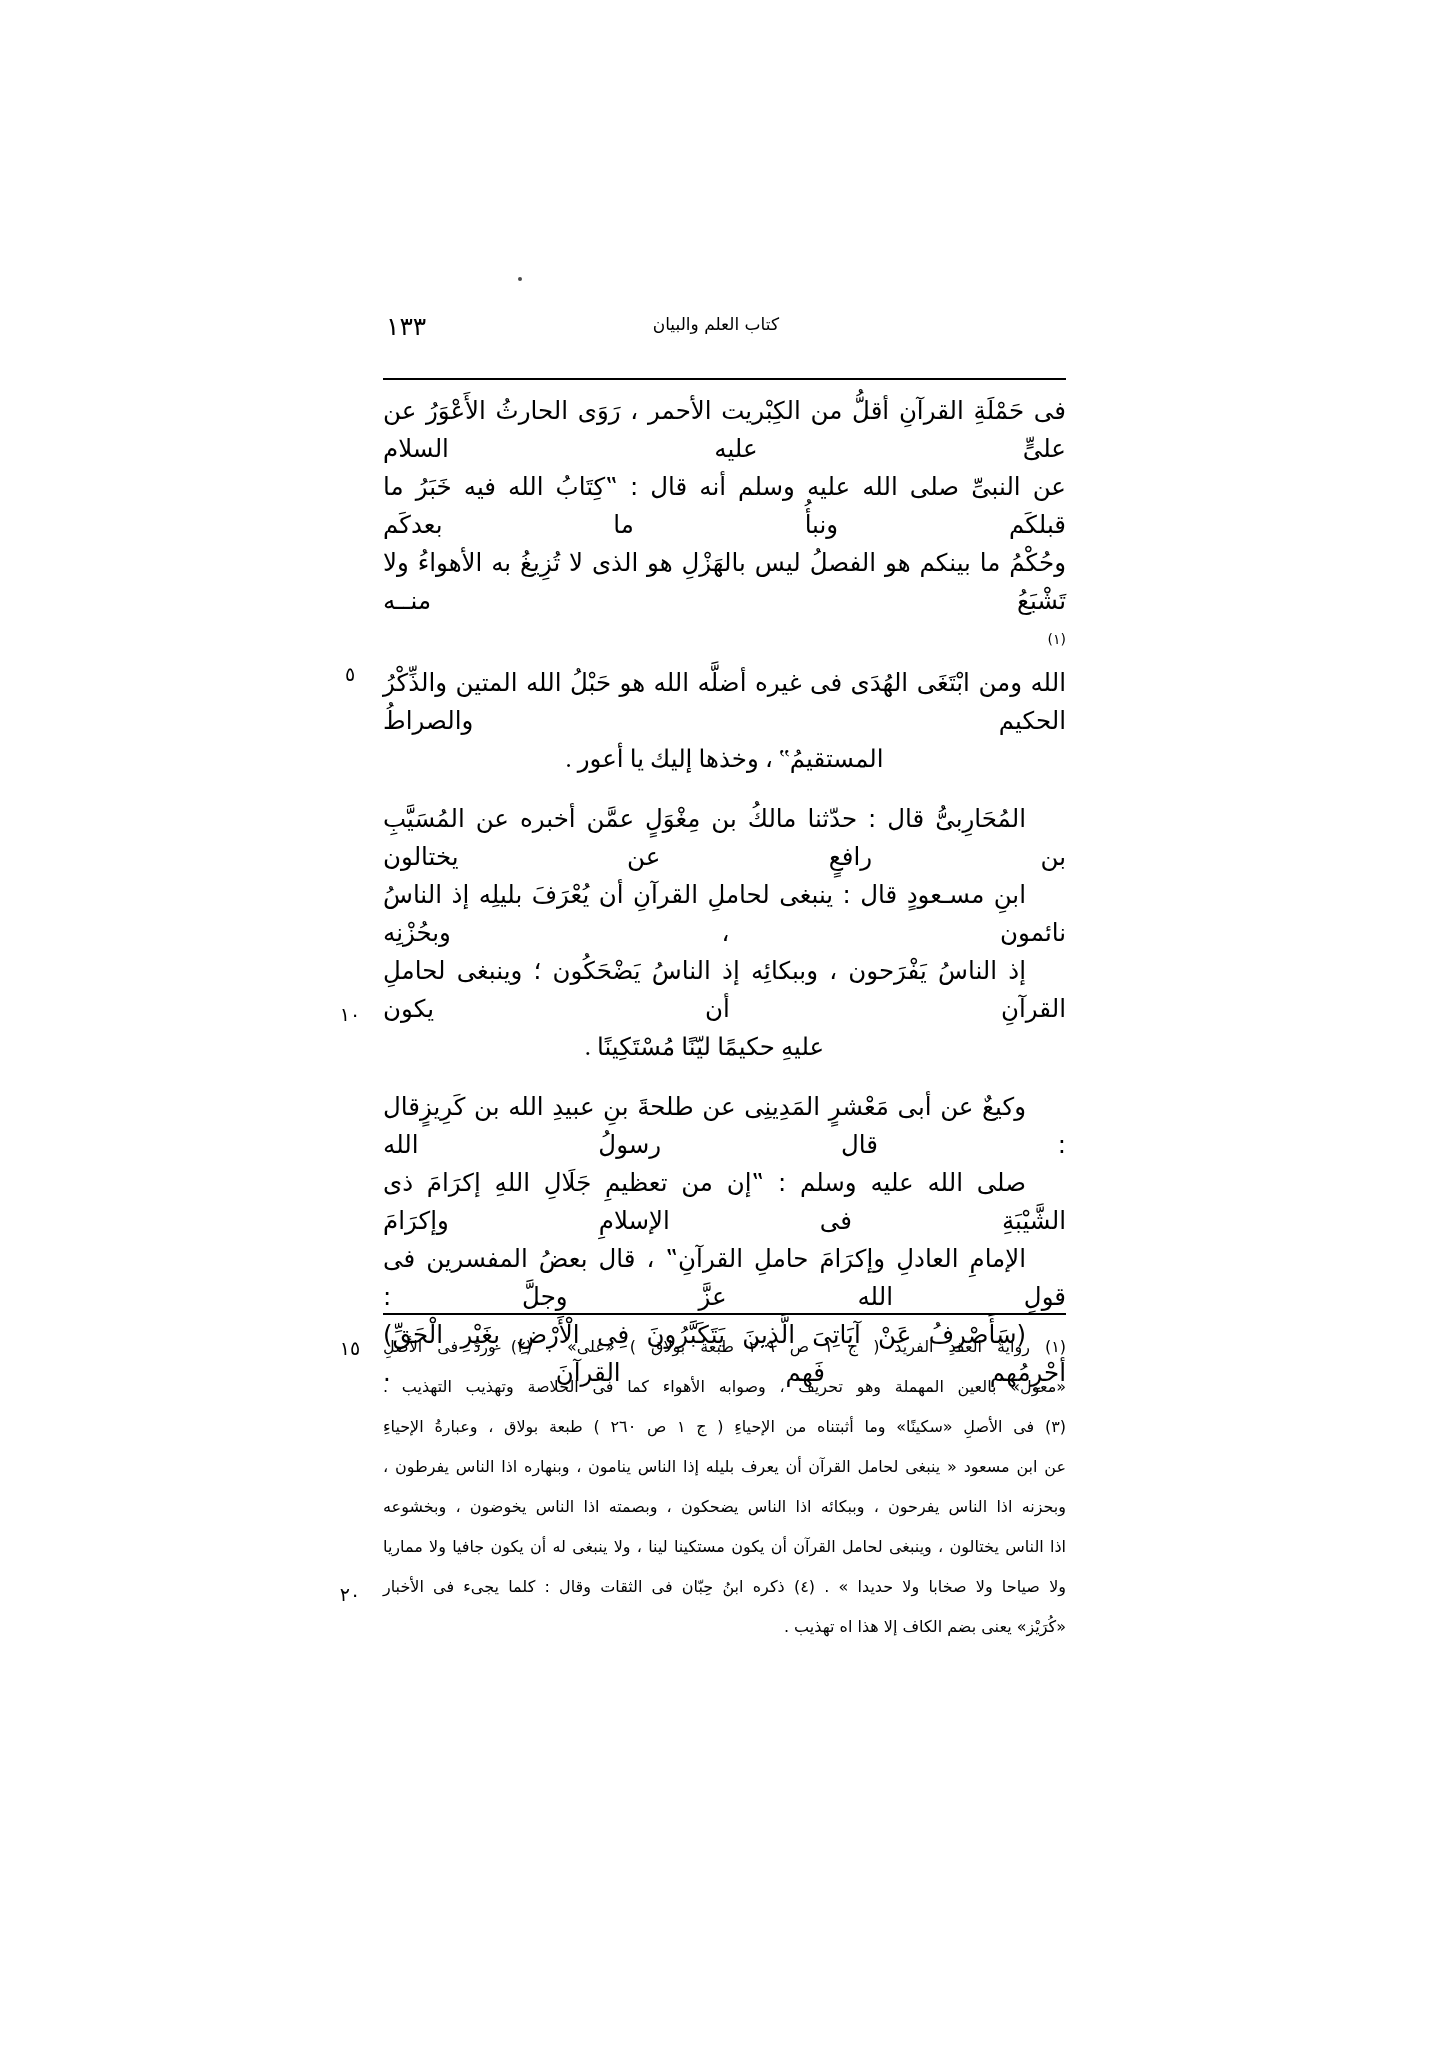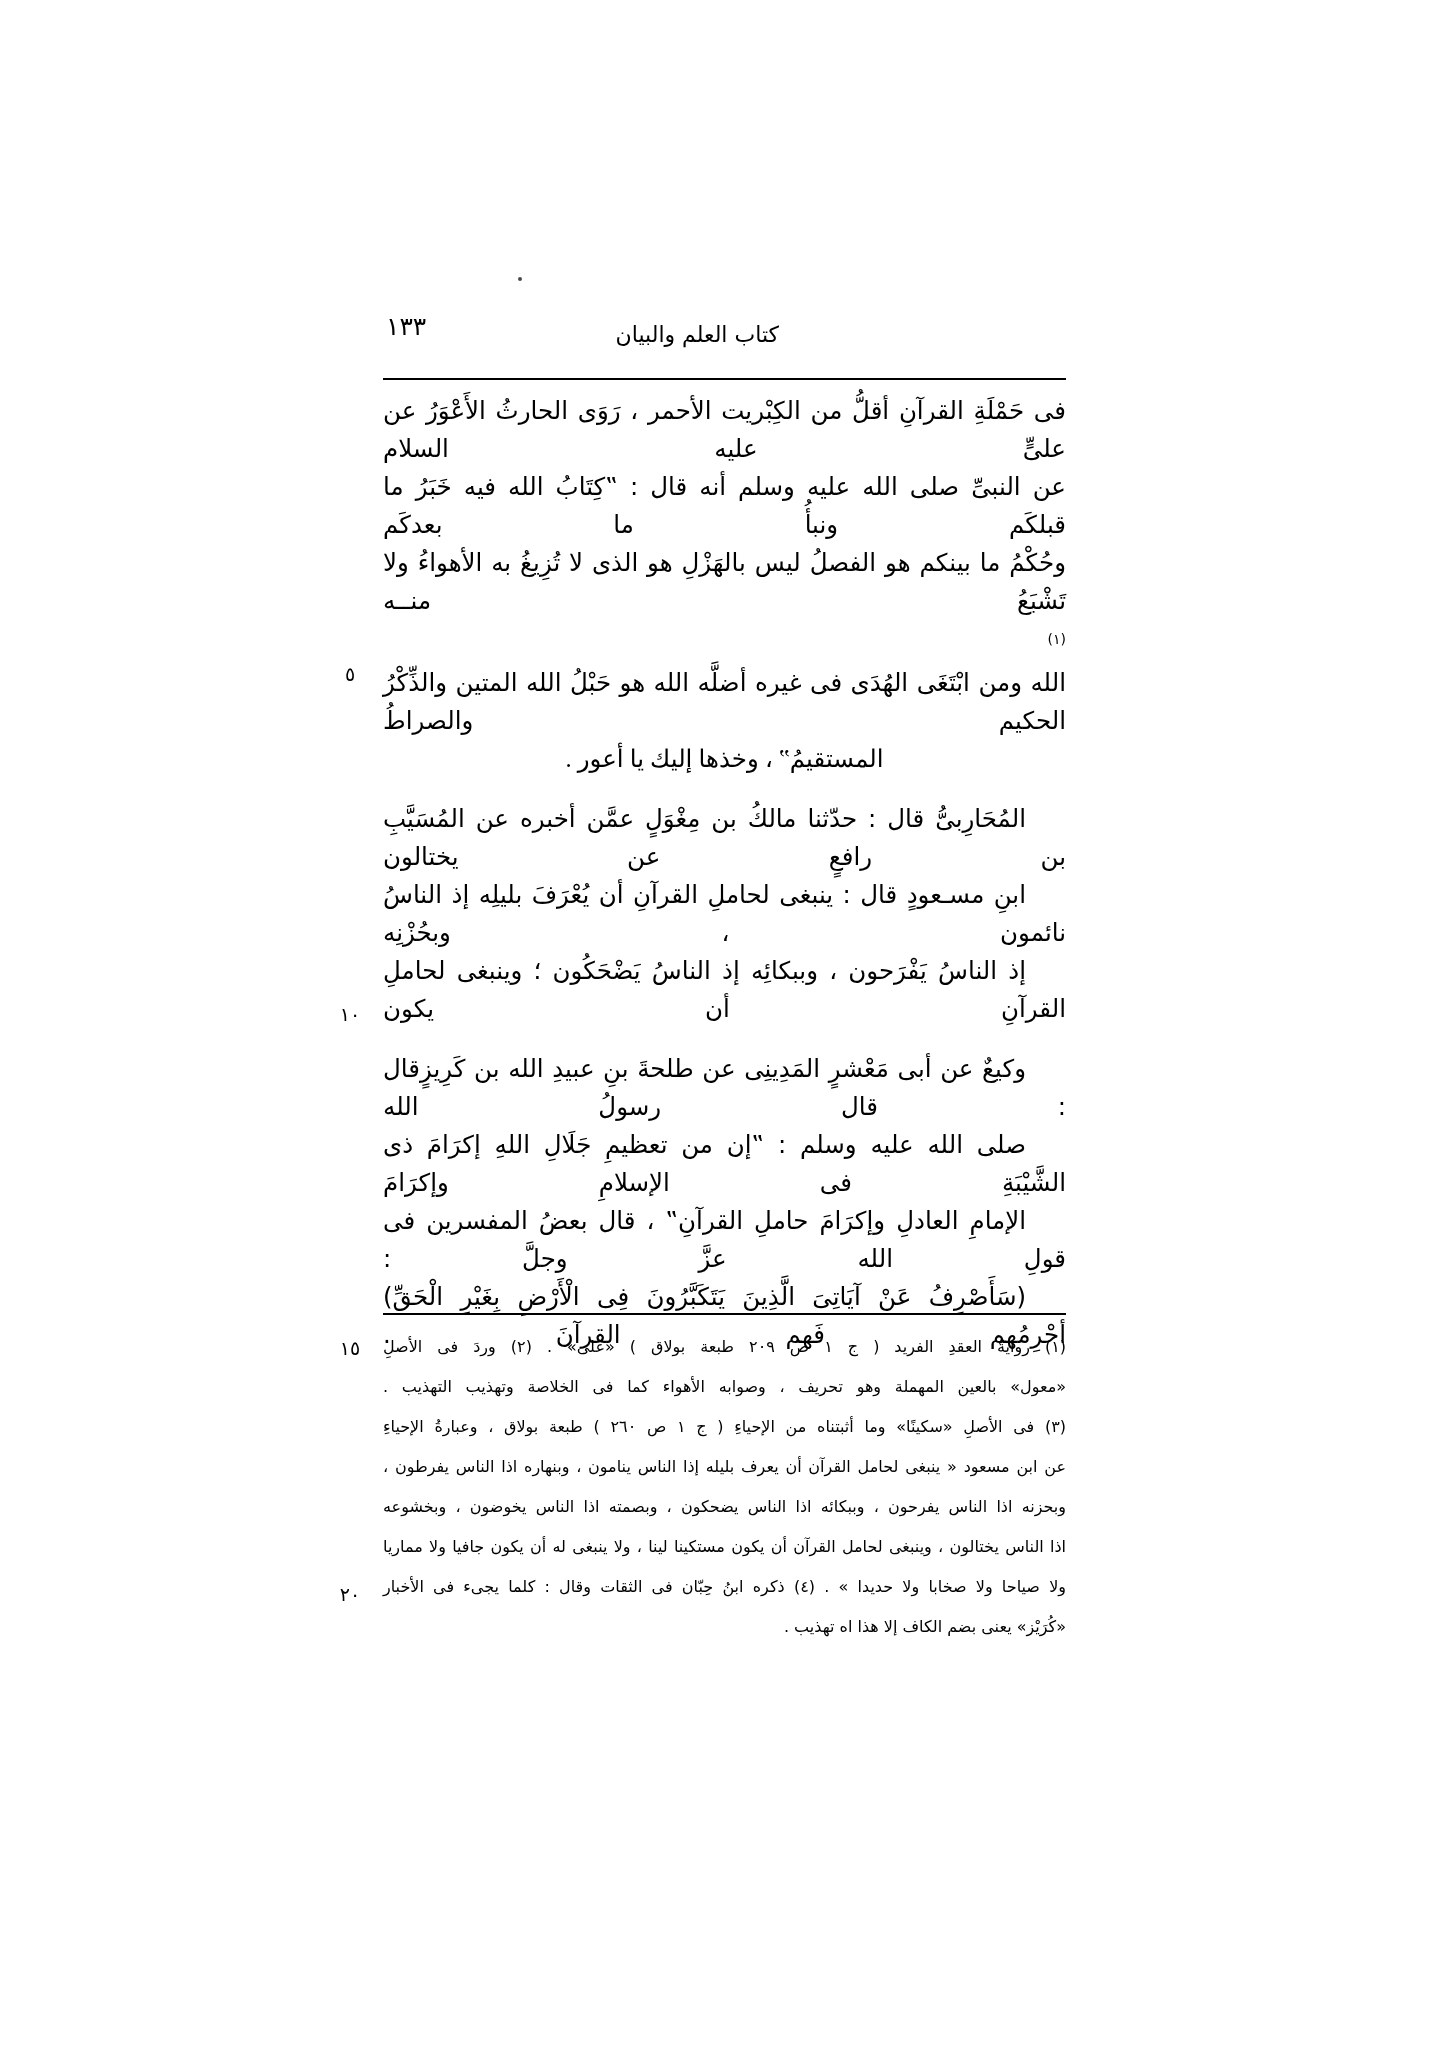--- a/index.html
+++ b/index.html
@@ -40,22 +40,22 @@
     position: absolute;
     top: 310px;
     right: 380px;
     left: 380px;
     height: 40px;
     direction: rtl;
   }
   .header .title {
     position: absolute;
     right: 290px;
-    top: 12px;
-    font-size: 22px;
+    top: 4px;
+    font-size: 17px;
     letter-spacing: 0;
     white-space: nowrap;
   }
   .header .folio {
     position: absolute;
     left: 6px;
     top: 2px;
     font-size: 25px;
     white-space: nowrap;
   }
@@ -157,20 +157,21 @@
       <span class="line justify">الله ومن ابْتَغَى الهُدَى فى غيره أضلَّه الله هو حَبْلُ الله المتين والذِّكْرُ الحكيم والصراطُ</span>
       <span class="line center">المستقيمُ‟ ، وخذها إليك يا أعور .</span>
     </div>
 
     <div class="gap-sm"></div>
 
     <div class="para indented">
       <span class="line justify">المُحَارِبىُّ قال : حدّثنا مالكُ بن مِغْوَلٍ عمَّن أخبره عن المُسَيَّبِ بن رافعٍ عن يختالون</span>
       <span class="line justify">ابنِ مسـعودٍ قال : ينبغى لحاملِ القرآنِ أن يُعْرَفَ بليلِه إذ الناسُ نائمون ، وبحُزْنِه</span>
       <span class="line justify">إذ الناسُ يَفْرَحون ، وببكائِه إذ الناسُ يَضْحَكُون ؛ وينبغى لحاملِ القرآنِ أن يكون</span>
+      <span class="line center">عليهِ حكيمًا ليّنًا مُسْتَكِينًا .</span>
     </div>
 
     <div class="gap-sm"></div>
 
     <div class="para indented">
       <span class="line justify">وكيعٌ عن أبى مَعْشرٍ المَدِينِى عن طلحةَ بنِ عبيدِ الله بن كَرِيزٍقال : قال رسولُ الله</span>
       <span class="line justify">صلى الله عليه وسلم : ‟إن من تعظيمِ جَلَالِ اللهِ إكرَامَ ذى الشَّيْبَةِ فى الإسلامِ وإكرَامَ</span>
       <span class="line justify">الإمامِ العادلِ وإكرَامَ حاملِ القرآنِ‟ ، قال بعضُ المفسرين فى قولِ الله عزَّ وجلَّ :</span>
       <span class="line justify">(سَأَصْرِفُ عَنْ آيَاتِىَ الَّذِينَ يَتَكَبَّرُونَ فِى الْأَرْضِ بِغَيْرِ الْحَقِّ) أحْرِمُهم فَهم القرآنَ .</span>
     </div>

